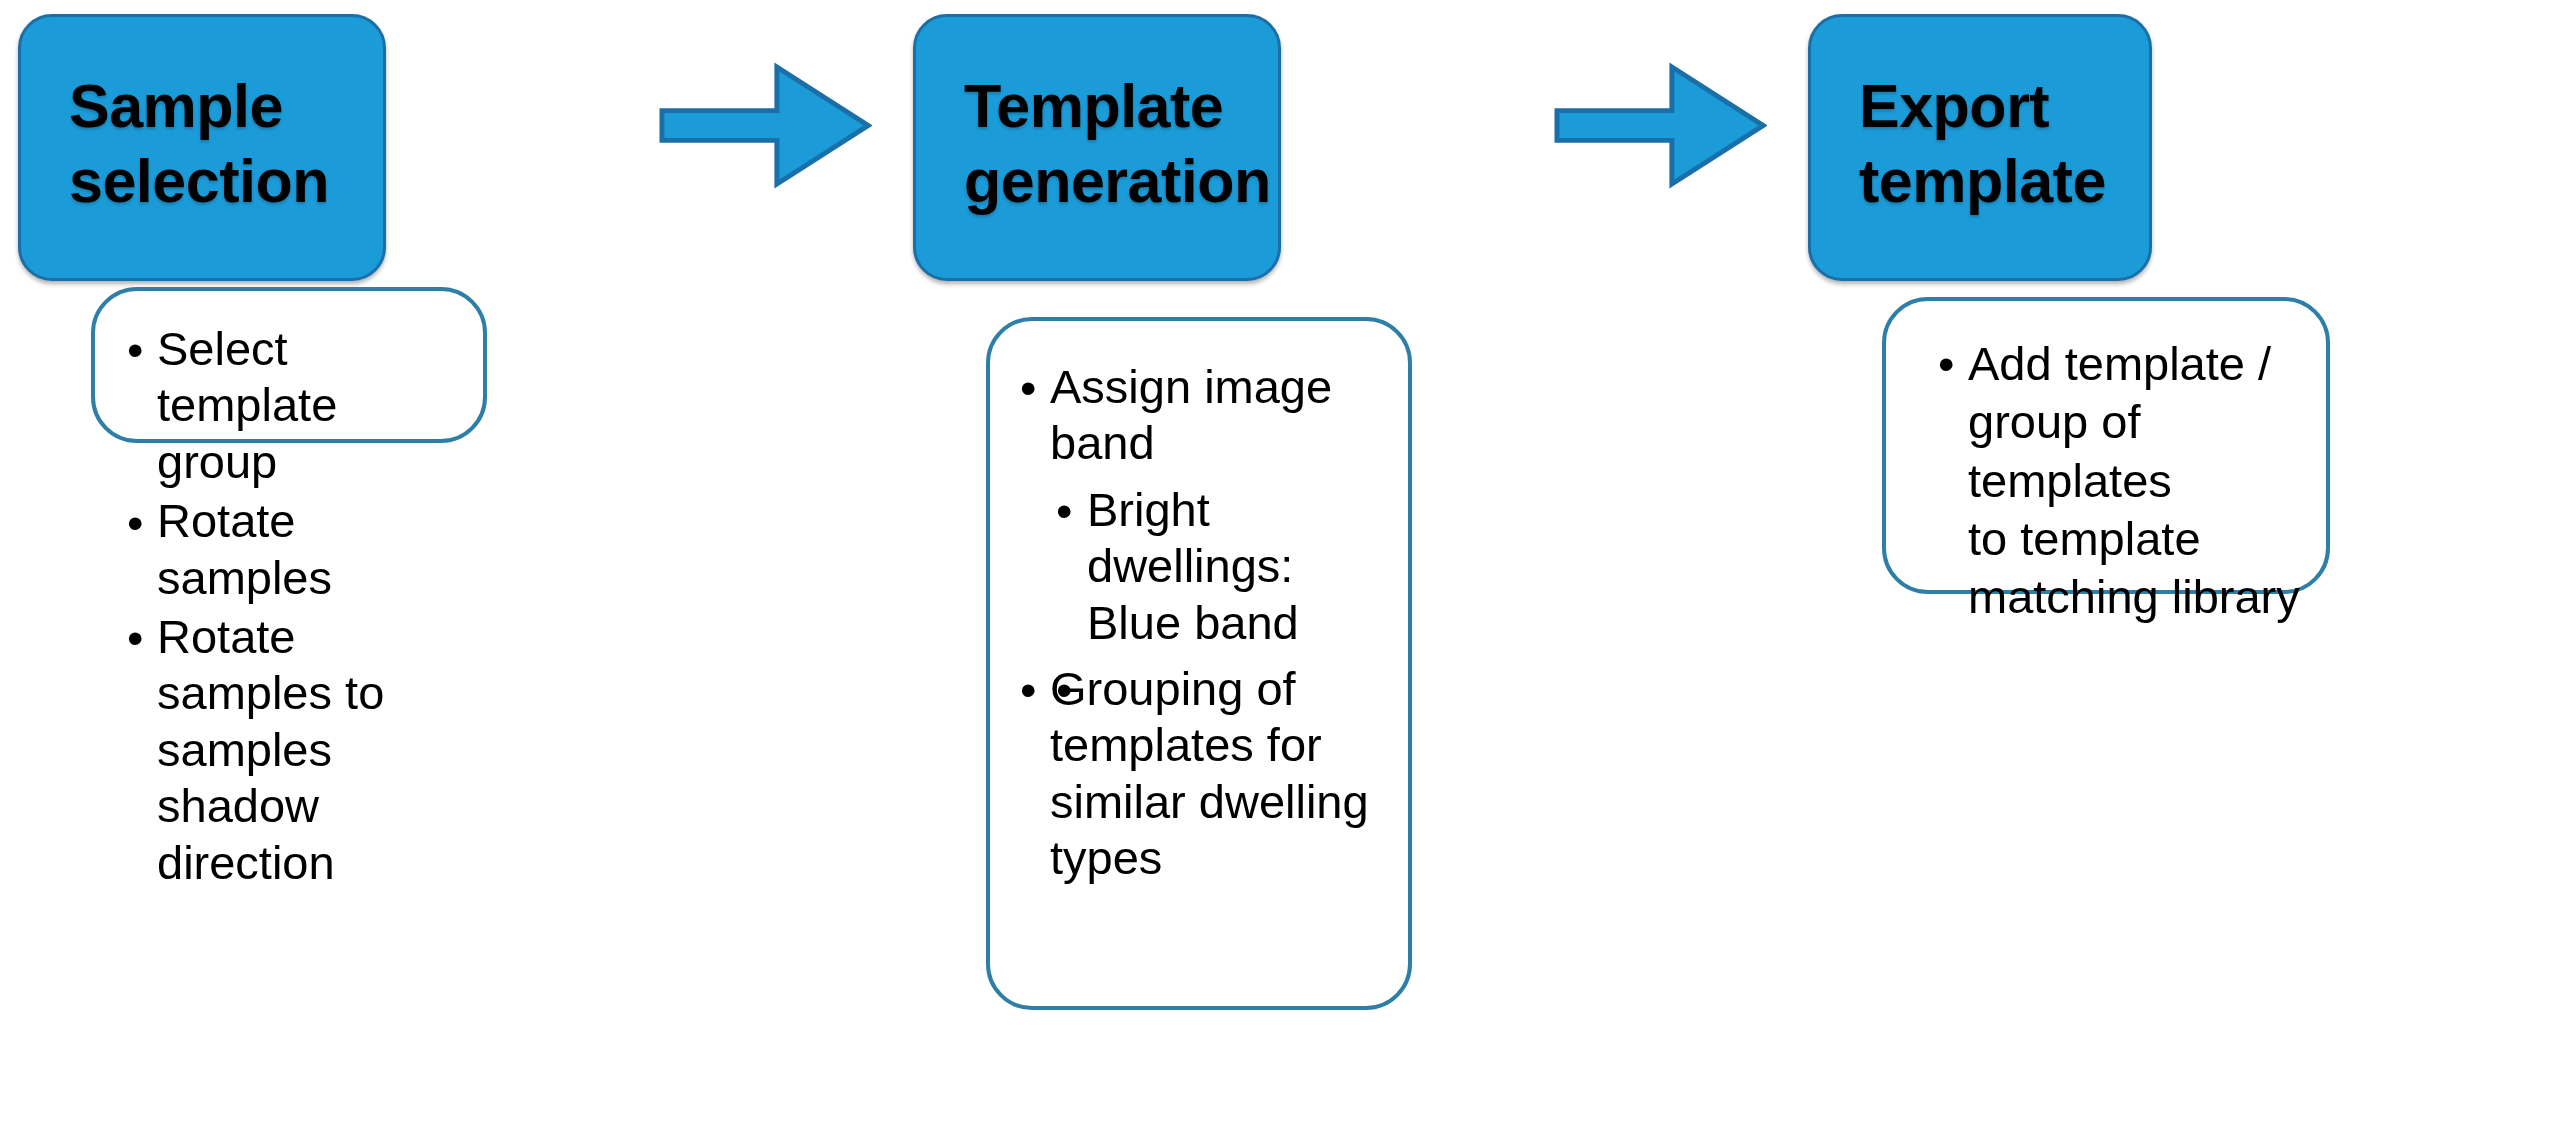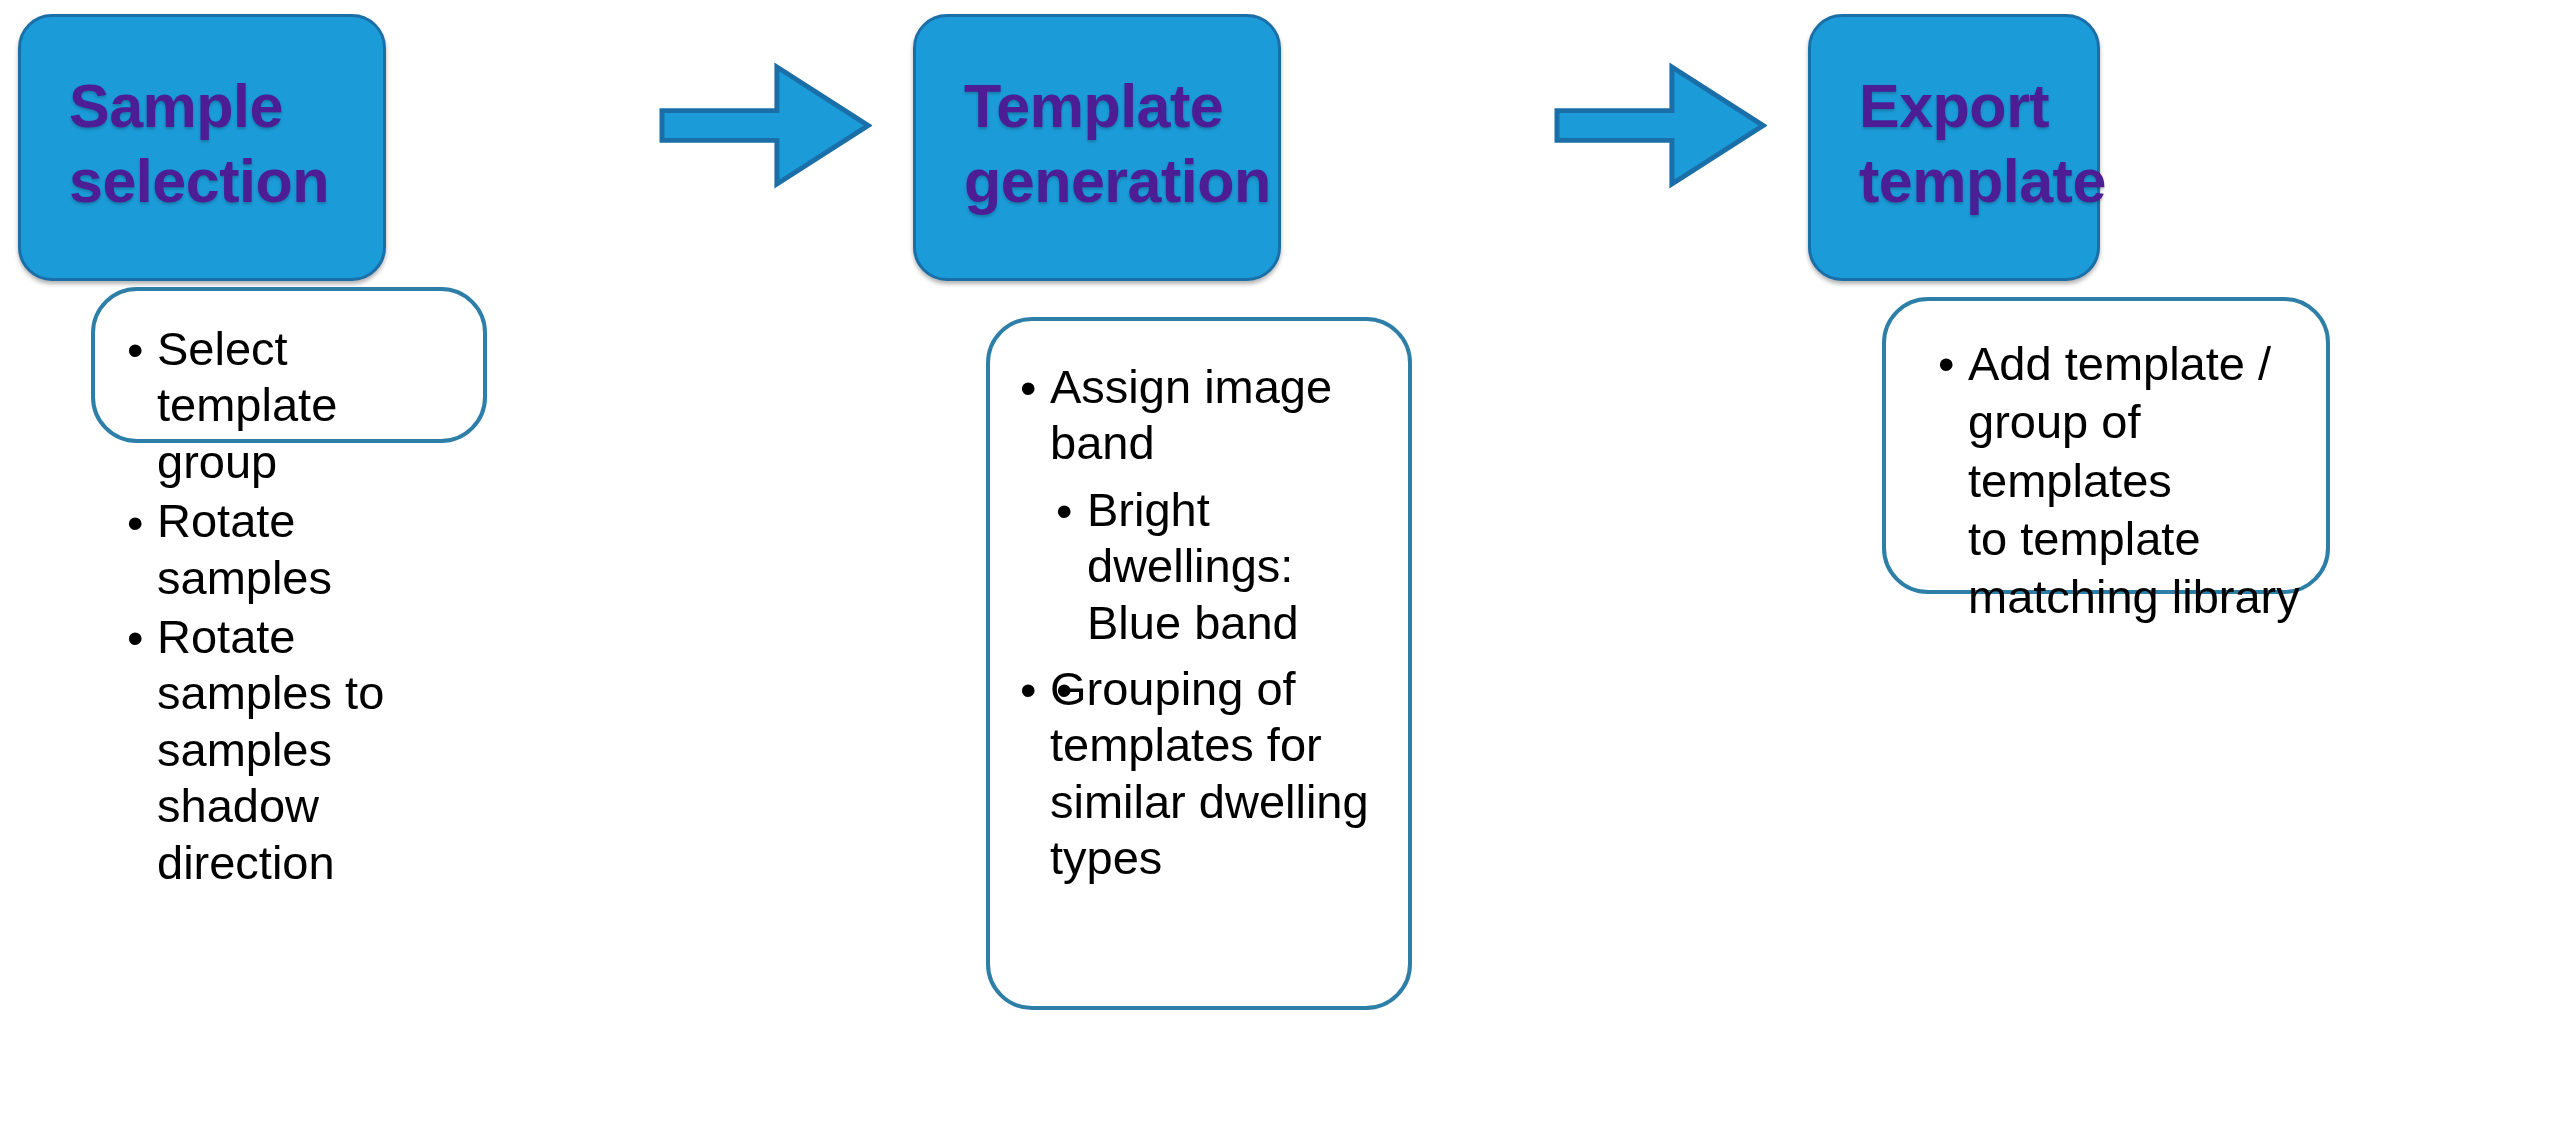--- a/index.html
+++ b/index.html
@@ -28,32 +28,32 @@
     background: #1B9BD8;
     border: 3px solid #1B6FA8;
     border-radius: 34px;
     box-sizing: border-box;
     box-shadow: 0 3px 4px rgba(0,0,0,0.30);
   }
   .stage-box .stage-title {
     position: absolute;
     left: 48px;
     top: 52px;
-    color: #4c1d95;
+    color: #000000;
     font-weight: bold;
     font-size: 61px;
     line-height: 1.23;
     letter-spacing: -0.5px;
     white-space: pre-line;
     text-shadow: 0 2px 3px rgba(0,0,0,0.22);
   }
 
   #box-1 { left: 18px;   top: 14px;  width: 368px; height: 267px; }
   #box-2 { left: 913px;  top: 14px;  width: 368px; height: 267px; }
-  #box-3 { left: 1808px; top: 14px;  width: 292px; height: 267px; padding-left: 32px; }
+  #box-3 { left: 1808px; top: 14px;  width: 344px; height: 267px; padding-left: 32px; }
 
   
   .detail-card {
     position: absolute;
     background: #ffffff;
     border: 4px solid #2E7FA8;
     border-radius: 46px;
     box-sizing: border-box;
   }
   #card-1 { left: 91px;   top: 287px; width: 396px;  height: 156px; }

